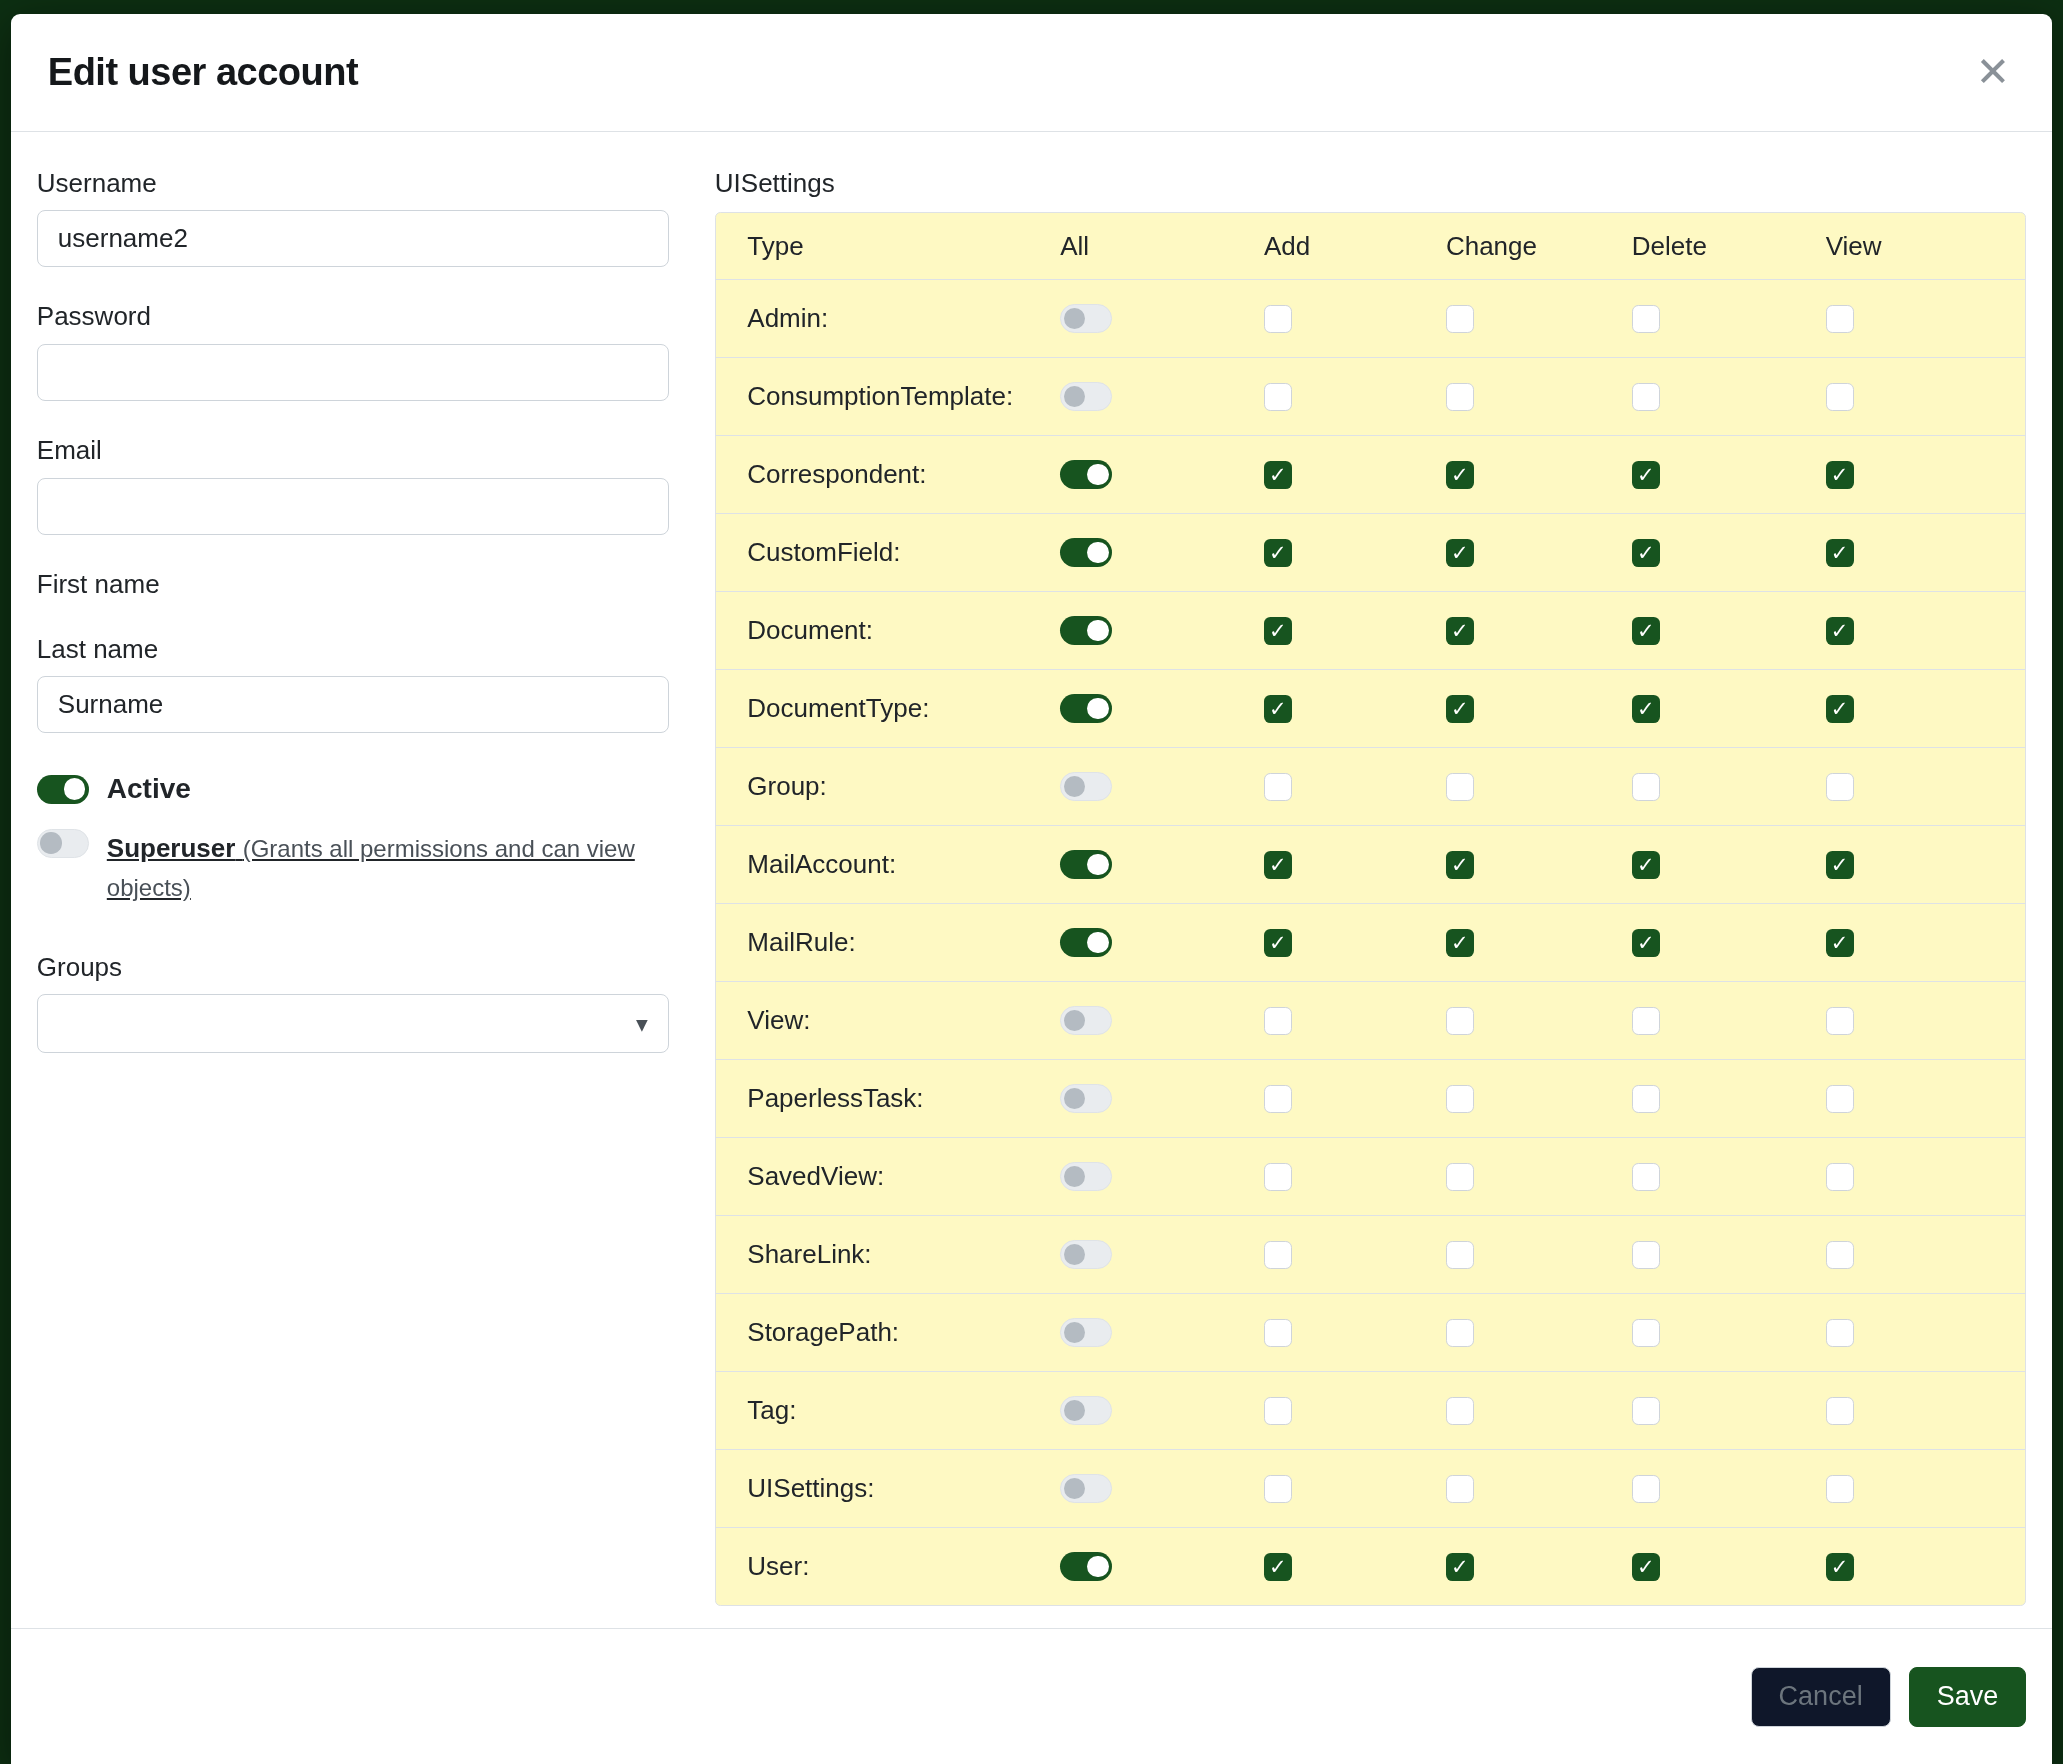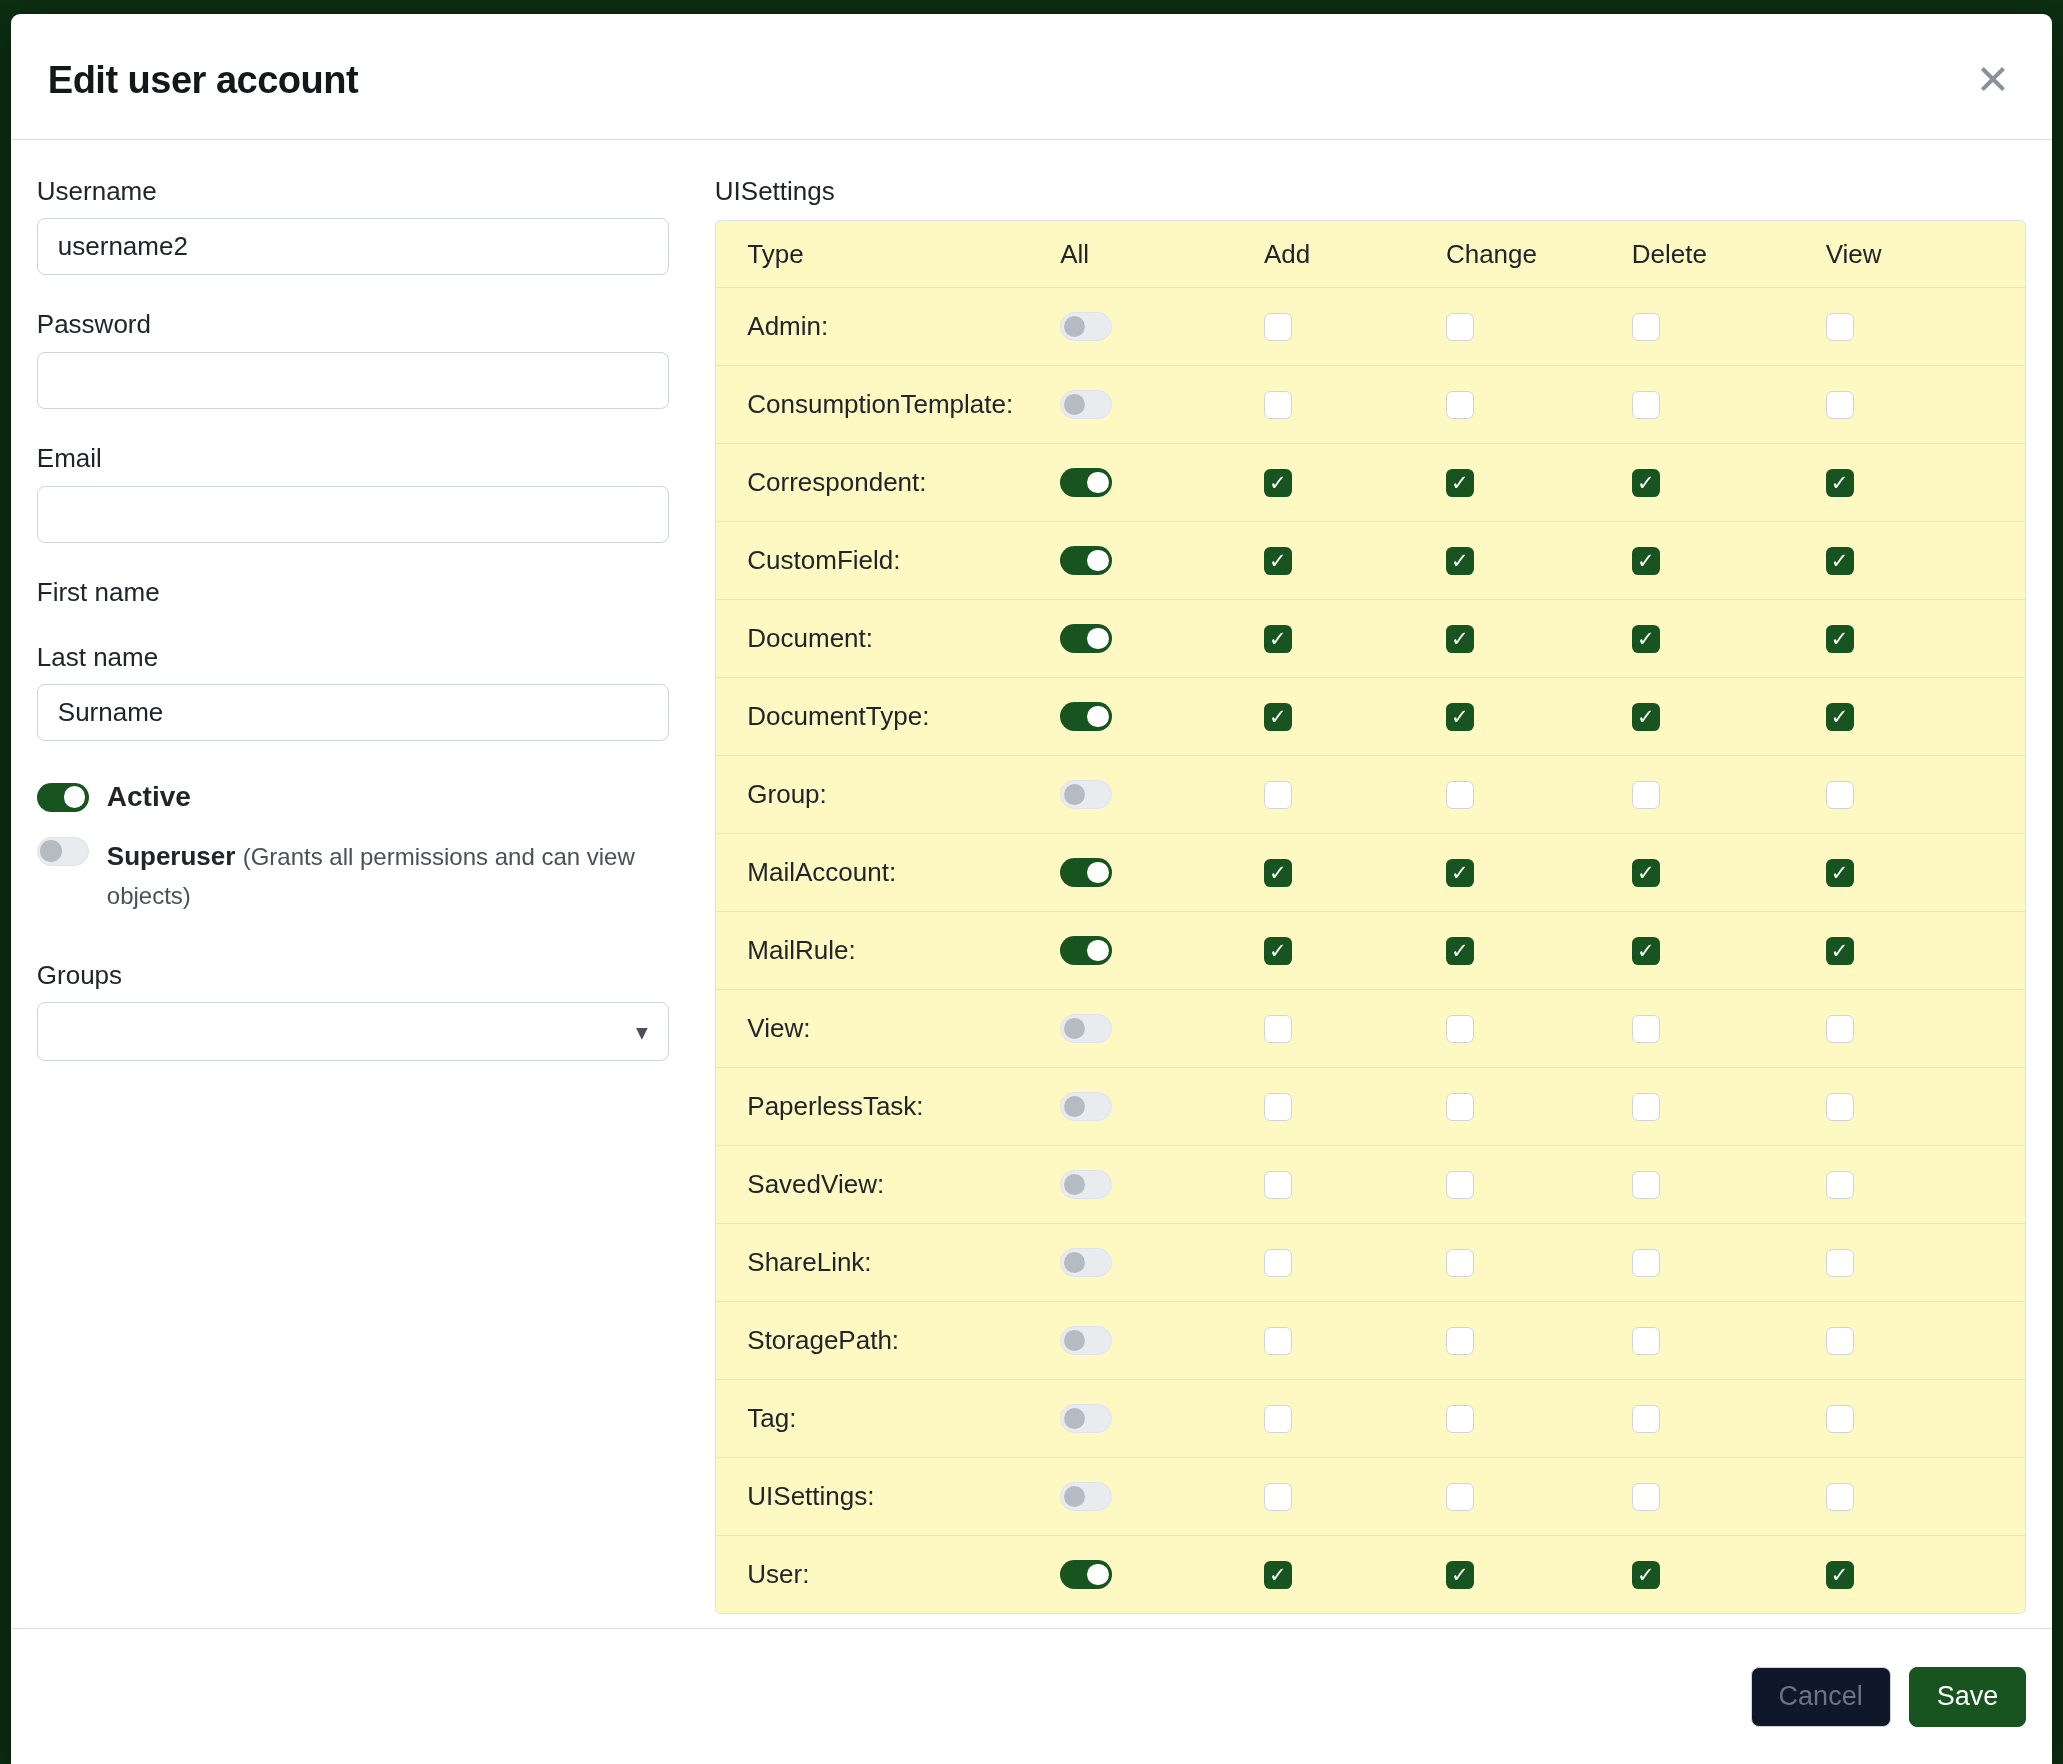--- a/index.html
+++ b/index.html
@@ -11,21 +11,21 @@
     color:#212529;
   }
   .modal {
     position:absolute; left:10.8px; right:10.8px; top:13.5px; bottom:0;
     background:#fff; border-radius:9px 9px 0 0;
     display:flex; flex-direction:column;
     box-shadow:0 10.8px 43px rgba(0,0,0,.45);
   }
   .modal-header {
     flex:none; height:117px; border-bottom:0.9px solid #dee2e6;
-    display:flex; align-items:center; padding:8px 42px 0 37px;
+    display:flex; align-items:center; padding:0 42px 0 37px;
   }
   .modal-title { font-size:38px; font-weight:700; color:#15181b; letter-spacing:-0.5px; }
   .close-btn {
     margin-left:auto; background:none; border:none; padding:0;
     font-size:41px; line-height:1; color:#8a9198; cursor:pointer;
     font-family:inherit; font-weight:300;
   }
   .modal-body { flex:1; display:flex; padding:36px 26px 0 26px; box-sizing:border-box; min-height:0; }
   .left-col { width:632px; flex:none; }
   .right-col { flex:1; margin-left:46px; min-width:0; }
@@ -41,21 +41,21 @@
 
   .switch { width:52px; height:29px; border-radius:14.4px; position:relative; flex:none; cursor:pointer; box-sizing:border-box; }
   .switch.on { background:var(--accent,#17541f); }
   .switch.on::after { content:""; position:absolute; right:3.6px; top:3.6px; width:21.6px; height:21.6px; border-radius:50%; background:#fff; }
   .switch.off { background:#e9ecef; border:0.9px solid #dfe3e7; }
   .switch.off::after { content:""; position:absolute; left:2.7px; top:2.7px; width:21.6px; height:21.6px; border-radius:50%; background:#b4bbc2; }
 
   .toggle-row { display:flex; align-items:center; margin-top:40px; }
   .t-label { font-size:28px; font-weight:600; color:#212529; margin-left:18px; }
   .superuser-row { display:flex; align-items:flex-start; margin-top:23.4px; }
-  .superuser-text { margin-left:18px; font-size:26px; line-height:1.5; max-width:558px; }
+  .superuser-text { margin-left:18px; font-size:26px; line-height:1.5; max-width:558px;text-decoration:underline; }
   .superuser-text .name { font-weight:600; color:#212529; }
   .superuser-text .hint { font-size:24px; color:#495057; }
 
   .groups-block { margin-top:45px; }
   .select-box {
     height:57px; border:0.9px solid #ced4da; border-radius:8px;
     display:flex; align-items:center; justify-content:flex-end;
     padding:0 20px; cursor:pointer; background:#fff;
   }
   .caret { font-size:23.4px; color:#495057; }

